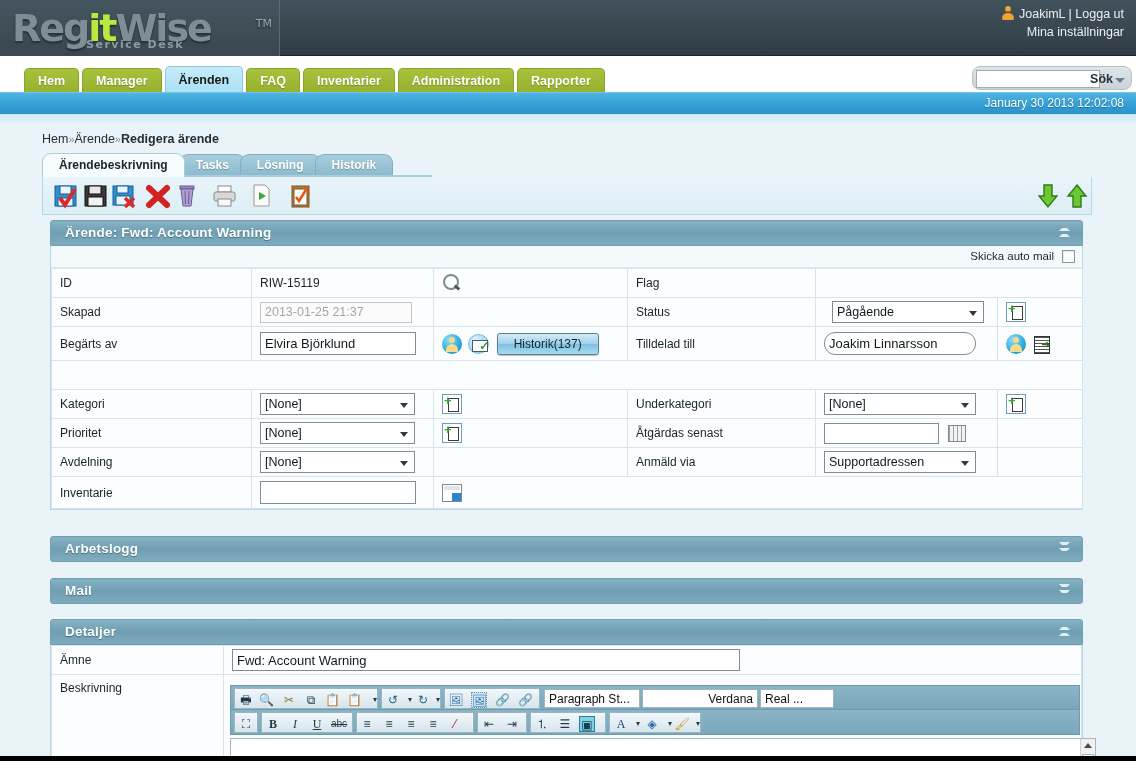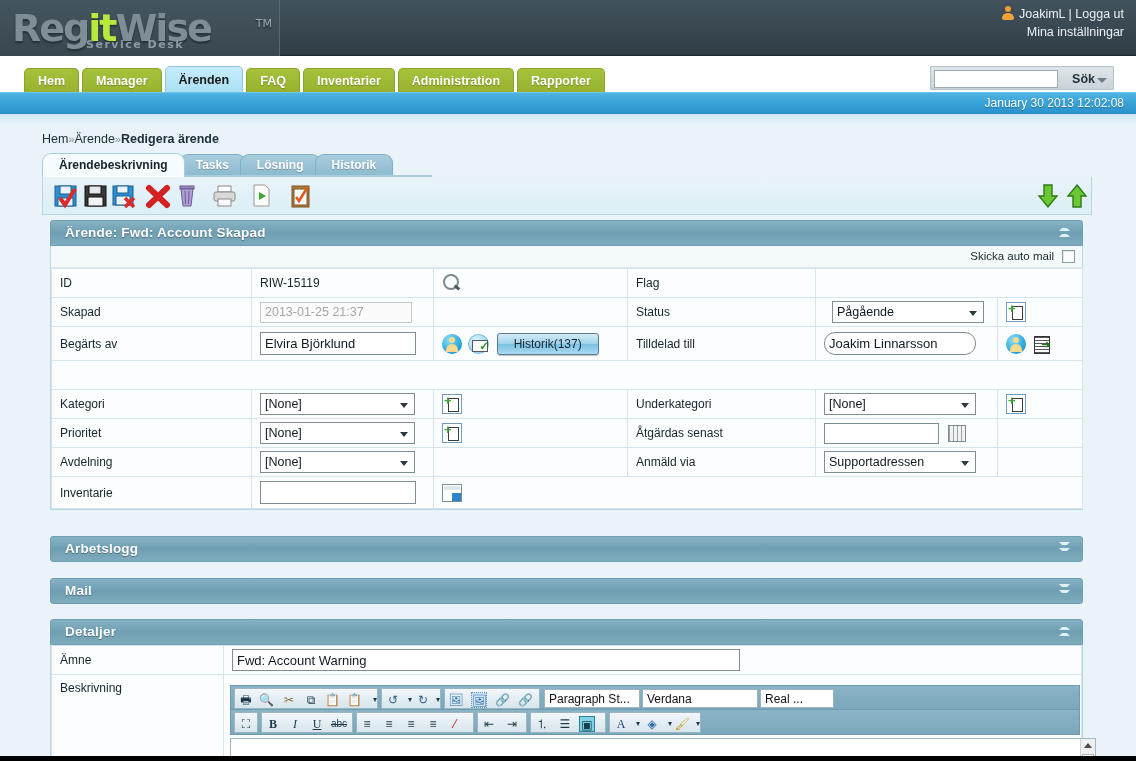--- a/index.html
+++ b/index.html
@@ -78,23 +78,23 @@
     text-shadow:0 1px 1px rgba(0,0,0,.25);
     vertical-align:bottom; cursor:pointer;
   }
   .navtab.active {
     background: linear-gradient(180deg,#c6ecfa 0%, #a9dff4 100%);
     color:#1a1a1a; text-shadow:none;
     border:1px solid #8fc8dd; border-bottom:none;
     height:28px; line-height:27px;
   }
   .searchbox {
-    position:absolute; right:22px; top:10px; height:24px; width:184px;
+    position:absolute; right:4px; top:10px; height:24px; width:160px;
     background: linear-gradient(180deg,#dfe6ea 0%, #c9d3d8 100%);
-    border-radius:1px; border:1px solid #b6c1c7;
+    border-radius:8px; border:1px solid #b6c1c7;
   }
   .searchbox input {
     position:absolute; left:3px; top:3px; width:124px; height:18px;
     border:1px solid #9fabb2; background:#fff; font-size:11px; padding:0 3px;
     outline:none;
   }
   .searchbtn {
     position:absolute; right:4px; top:2px; height:20px; line-height:20px;
     color:#24323a; font-weight:bold; font-size:12.5px; cursor:pointer;
     padding-right:14px;
@@ -469,21 +469,21 @@
       </div>
       <div class="tbicon" style="left:1019px;">
         <svg width="30" height="30" viewBox="0 0 30 30">
           <path d="M15 4 L24 15 L19 15 L19 26 L11 26 L11 15 L6 15 Z" fill="#6ac832" stroke="#2f7a18" stroke-width="1.4"></path>
         </svg>
       </div>
     </div>
 
     <div class="panel" style="top:96px;">
       <div class="panelhdr">
-        <div class="ttl">Ärende: Fwd: Account Skapad</div>
+        <div class="ttl">Ärende: Fwd: Account Warning</div>
         <div class="chev up">
             <i></i>
             <i></i>
           </div>
       </div>
       <div class="panelbody">
 
         <div class="autorow">
           <div class="lab">Skicka auto mail</div>
           <div class="cbx"></div>
@@ -676,21 +676,21 @@
                   <div class="edbtn" style="left:33px;color:#2a5f8a;">↻</div>
                   <div class="edbtn" style="left:48px;font-size:8px;">▾</div>
                 </div>
                 <div class="edgrp" style="left:213px;width:96px;">
                   <div class="edbtn" style="left:3px;color:#2a6fa8;">🖼</div>
                   <div class="edbtn" style="left:26px;color:#2a6fa8;background:#cfe4f2;border:1px dotted #6f94ac;">🖼</div>
                   <div class="edbtn" style="left:50px;color:#2f8f3f;">🔗</div>
                   <div class="edbtn" style="left:73px;color:#2f8f3f;">🔗</div>
                 </div>
                 <div class="edfield" style="left:313px;width:96px;">Paragraph St...</div>
-                <div class="edfield" style="left:411px;width:116px;">Verdana</div>
+                <div class="edfield" style="left:411px;width:116px;text-align:right;">Verdana</div>
                 <div class="edfield" style="left:529px;width:74px;">Real ...</div>
               </div>
 
               <div class="edtbar" style="width:850px;border-top:none;">
                 <div class="edgrp" style="left:3px;width:24px;">
                   <div class="edbtn" style="left:3px;">⛶</div>
                 </div>
                 <div class="edgrp" style="left:30px;width:92px;">
                   <div class="edbtn" style="left:3px;font-weight:bold;font-family:'Liberation Serif',serif;">B</div>
                   <div class="edbtn" style="left:25px;font-style:italic;font-family:'Liberation Serif',serif;">I</div>

